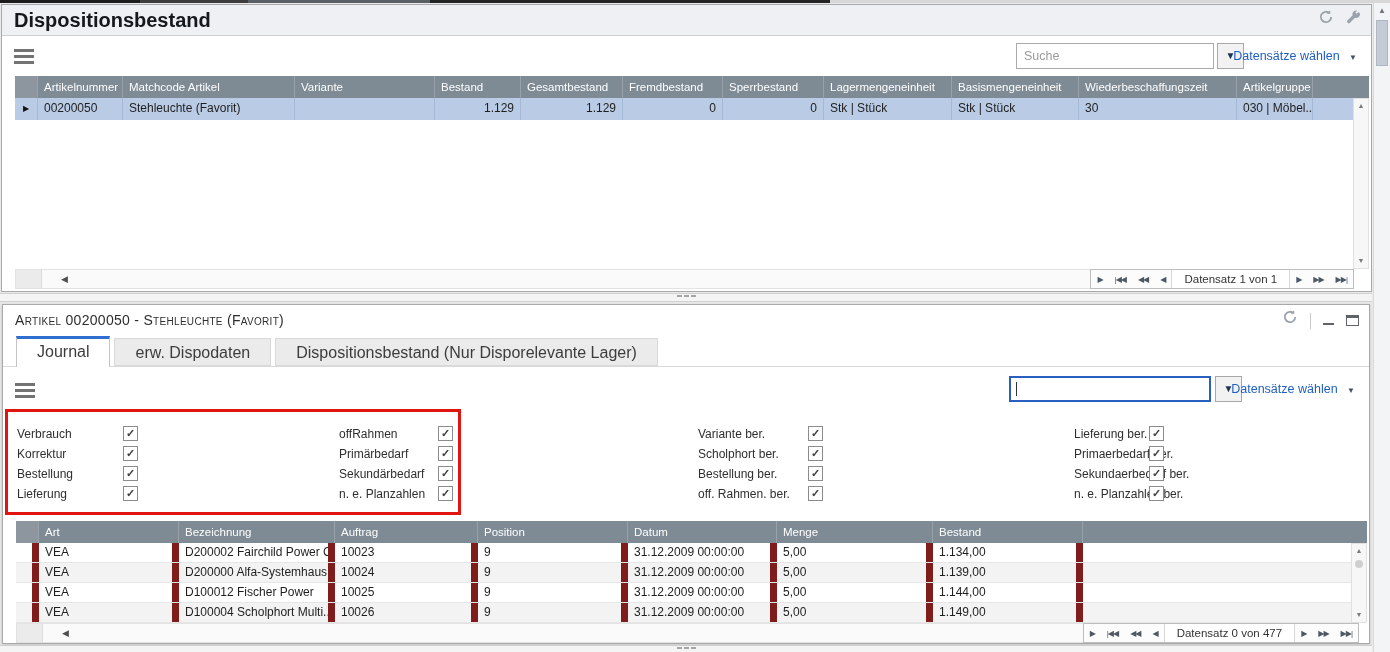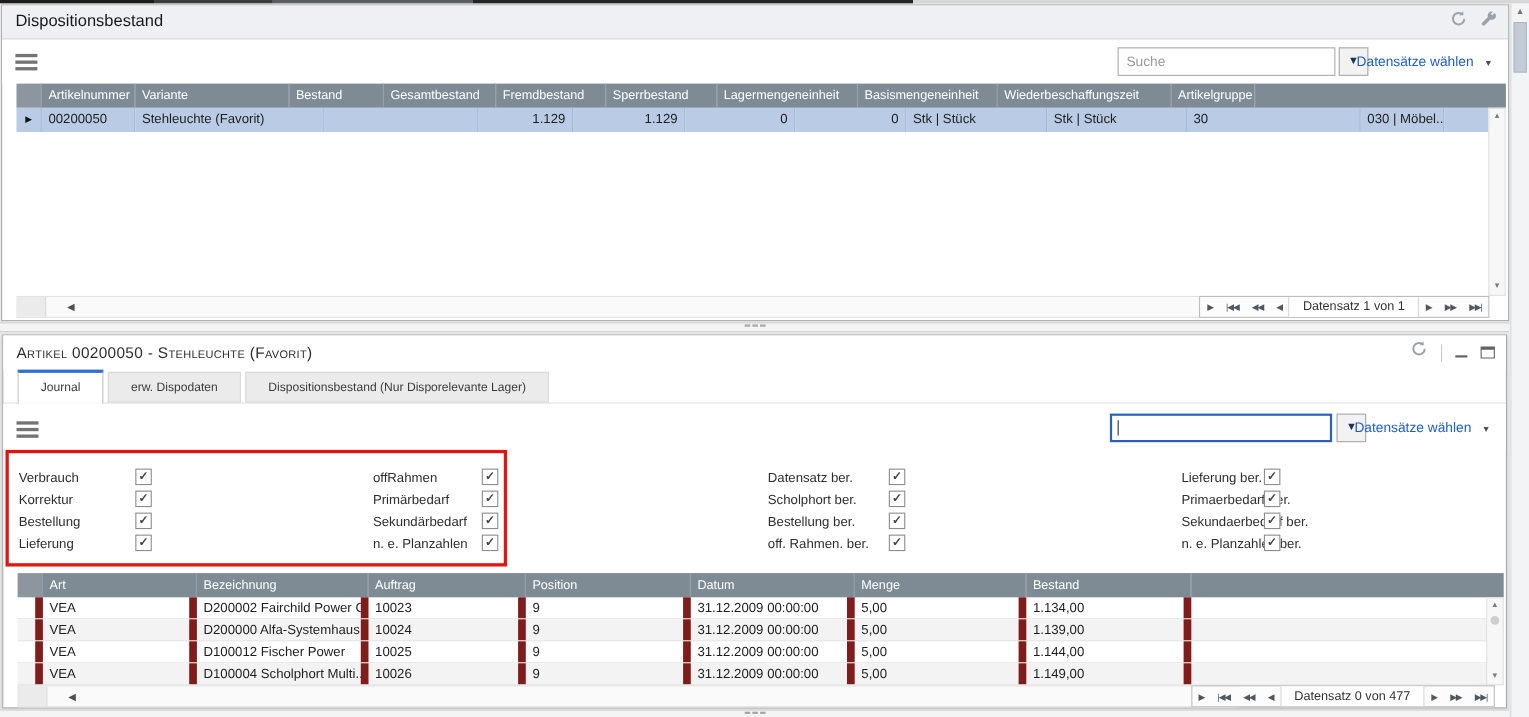--- a/index.html
+++ b/index.html
@@ -22,21 +22,21 @@
     font-size:8px; line-height:15px; color:#70767d; }
   .win-scroll .thumb { position:absolute; top:17px; left:2px; width:12px; height:46px;
     background:#c3cbd6; border:1px solid #aeb6c2; }
   
   .panel { position:absolute; background:#fff; border:1px solid #a9a9a9; }
   #top-panel { left:1px; top:4px; width:1371px; height:288px; }
   #bottom-panel { left:2px; top:304px; width:1368px; height:340px; box-shadow:0 1px 3px rgba(0,0,0,.18); }
   .title-row { position:relative; height:31px; background:#eef0f4; border-bottom:1px solid #cfcfcf;
     line-height:30px; padding-left:12px; }
   .title-row.plain { background:#fff; border-bottom:none; }
-  .win-title { font-size:15px; font-weight:normal; color:#15181d; }
+  .win-title { font-size:20px; font-weight:bold; color:#15181d; }
   .caps-title { font-size:14px; color:#2e2e2e; font-variant:small-caps; letter-spacing:.3px; }
   .title-icons { position:absolute; right:10px; top:0; height:31px; display:flex; align-items:center; gap:12px; }
   .vsep { width:1px; height:16px; background:#c9c9c9; display:inline-block; }
   .ico-min { width:11px; height:9px; border-bottom:2px solid #5f6368; display:inline-block; }
   .ico-max { width:13px; height:11px; border:1px solid #5f6368; border-top:3px solid #5f6368; display:inline-block; }
   
   .toolbar { position:absolute; left:0; width:100%; background:#fff; }
   .hamburger { position:absolute; left:12px; width:20px; cursor:pointer; }
   .hamburger b { display:block; height:3px; background:#737373; margin-bottom:3px; }
   .search-box { position:absolute; height:26px; border:1px solid #ababab; background:#fff;
@@ -72,21 +72,21 @@
   .hbar { position:absolute; height:20px; background:#fafafa; border:1px solid #e2e2e2; }
   .hbar .corner { position:absolute; left:0; top:0; width:26px; height:100%; background:#ebebeb; border-right:1px solid #dcdcdc; }
   .hbar .la { position:absolute; left:45px; top:0; height:100%; line-height:18px; font-size:9px; color:#4f4f4f; }
   .pager { position:absolute; height:20px; display:flex; align-items:center; background:#fcfcfc;
     border:1px solid #bdbdbd; font-size:11.5px; color:#333; }
   .pager .pgi { font-size:8px; letter-spacing:-1px; color:#4d5864; padding:0 6px; cursor:pointer; white-space:nowrap; }
   .pager .ptext { border-left:1px solid #d8d8d8; border-right:1px solid #d8d8d8; padding:0 12px; line-height:18px; background:#fff; }
   
   .tab-row { position:absolute; left:0; top:31px; width:100%; height:31px; border-bottom:1px solid #d9d9d9;
     padding-left:13px; display:flex; align-items:flex-end; }
-  .tab { font-size:11px; color:#3c3c3c; padding:0 20px; cursor:pointer; white-space:nowrap; }
+  .tab { font-size:16px; color:#3c3c3c; padding:0 20px; cursor:pointer; white-space:nowrap; }
   .tab.active { height:31px; line-height:26px; background:#fff; border:1px solid #c4c4c4; border-top:3px solid #2f6fd0;
     border-bottom:none; margin-bottom:-1px; position:relative; z-index:2; }
   .tab.inactive { height:28px; line-height:27px; background:#ebebec; border:1px solid #d9d9d9; margin-left:4px; }
   
   .red-rect { position:absolute; left:2px; top:104px; width:456px; height:106px;
     border:3px solid #e0150f; pointer-events:none; }
   .filter-row { position:absolute; left:0; width:100%; height:20px; }
   .flabel { position:absolute; line-height:20px; font-size:12px; color:#2e2e2e; white-space:nowrap; }
   .cb { position:absolute; top:2px; width:15px; height:15px; border:1px solid #8c8c8c; background:#fff;
     text-align:center; line-height:13px; font-size:11px; font-weight:bold; color:#424242; cursor:pointer; }
@@ -139,20 +139,21 @@
     <span class="filter-btn" style="top:7px;right:127px">▼</span>
     <span class="records-link" style="top:7px;right:14px">
       <span>Datensätze wählen</span>
       <span class="lc">▼</span>
     </span>
   </div>
 
   <div class="ghead" style="top:71px;width:1354px">
     <div class="hc mk"></div>
     <div class="hc" style="width:85px">Artikelnummer</div>
+    <div class="hc" style="width:172px">Matchcode Artikel</div>
     <div class="hc" style="width:140px">Variante</div>
     <div class="hc" style="width:86px">Bestand</div>
     <div class="hc" style="width:102px">Gesamtbestand</div>
     <div class="hc" style="width:100px">Fremdbestand</div>
     <div class="hc" style="width:101px">Sperrbestand</div>
     <div class="hc" style="width:128px">Lagermengeneinheit</div>
     <div class="hc" style="width:127px">Basismengeneinheit</div>
     <div class="hc" style="width:158px">Wiederbeschaffungszeit</div>
     <div class="hc" style="width:76px">Artikelgruppe</div>
     <div class="hc fill"></div>
@@ -236,21 +237,21 @@
     </span>
   </div>
 
   <div class="red-rect"></div>
 
   <div class="filter-row" style="top:119px">
     <span class="flabel" style="left:14px">Verbrauch</span>
     <span class="cb" style="left:120px">✓</span>
     <span class="flabel" style="left:336px">offRahmen</span>
     <span class="cb" style="left:435px">✓</span>
-    <span class="flabel" style="left:695px">Datensatz ber.</span>
+    <span class="flabel" style="left:695px">Variante ber.</span>
     <span class="cb" style="left:805px">✓</span>
     <span class="flabel" style="left:1071px">Lieferung ber.</span>
     <span class="cb" style="left:1146px">✓</span>
   </div>
   <div class="filter-row" style="top:139px">
     <span class="flabel" style="left:14px">Korrektur</span>
     <span class="cb" style="left:120px">✓</span>
     <span class="flabel" style="left:336px">Primärbedarf</span>
     <span class="cb" style="left:435px">✓</span>
     <span class="flabel" style="left:695px">Scholphort ber.</span>

